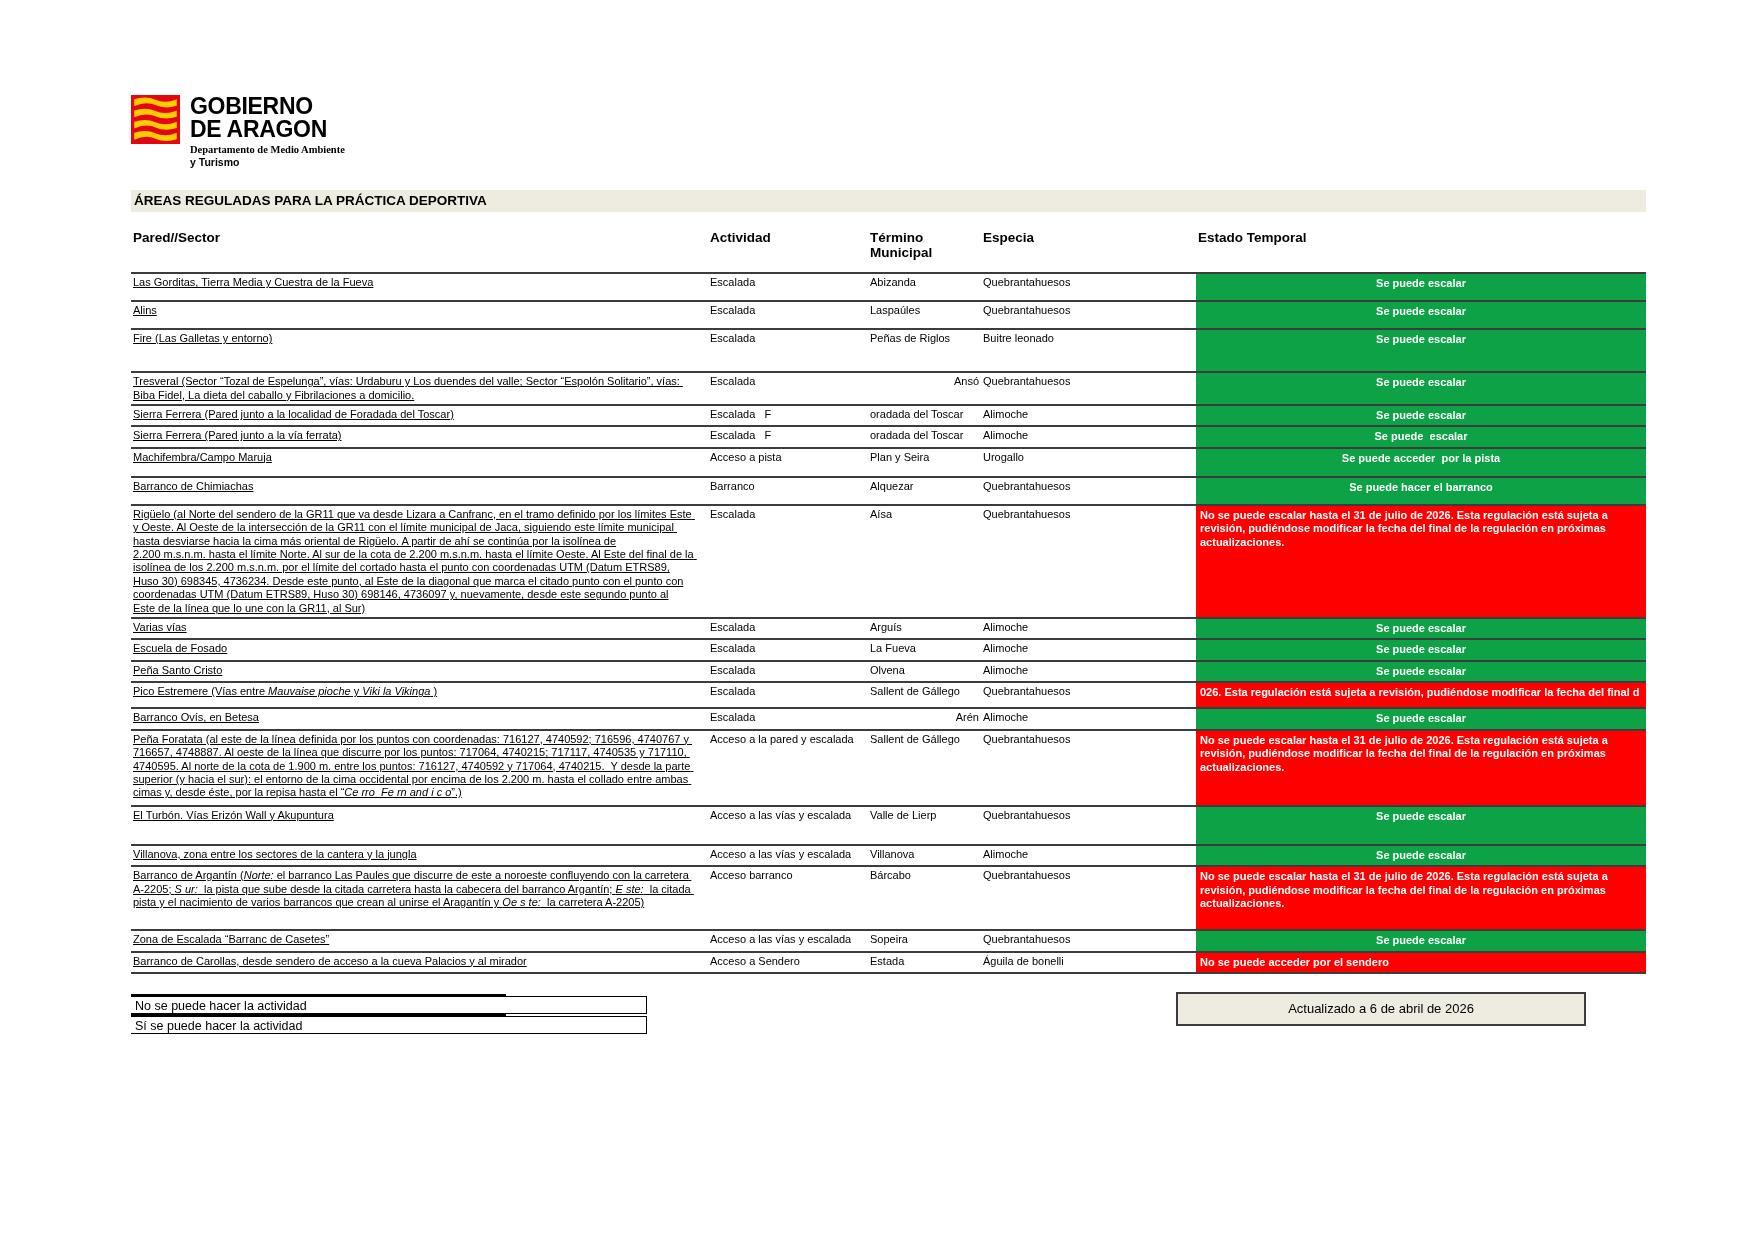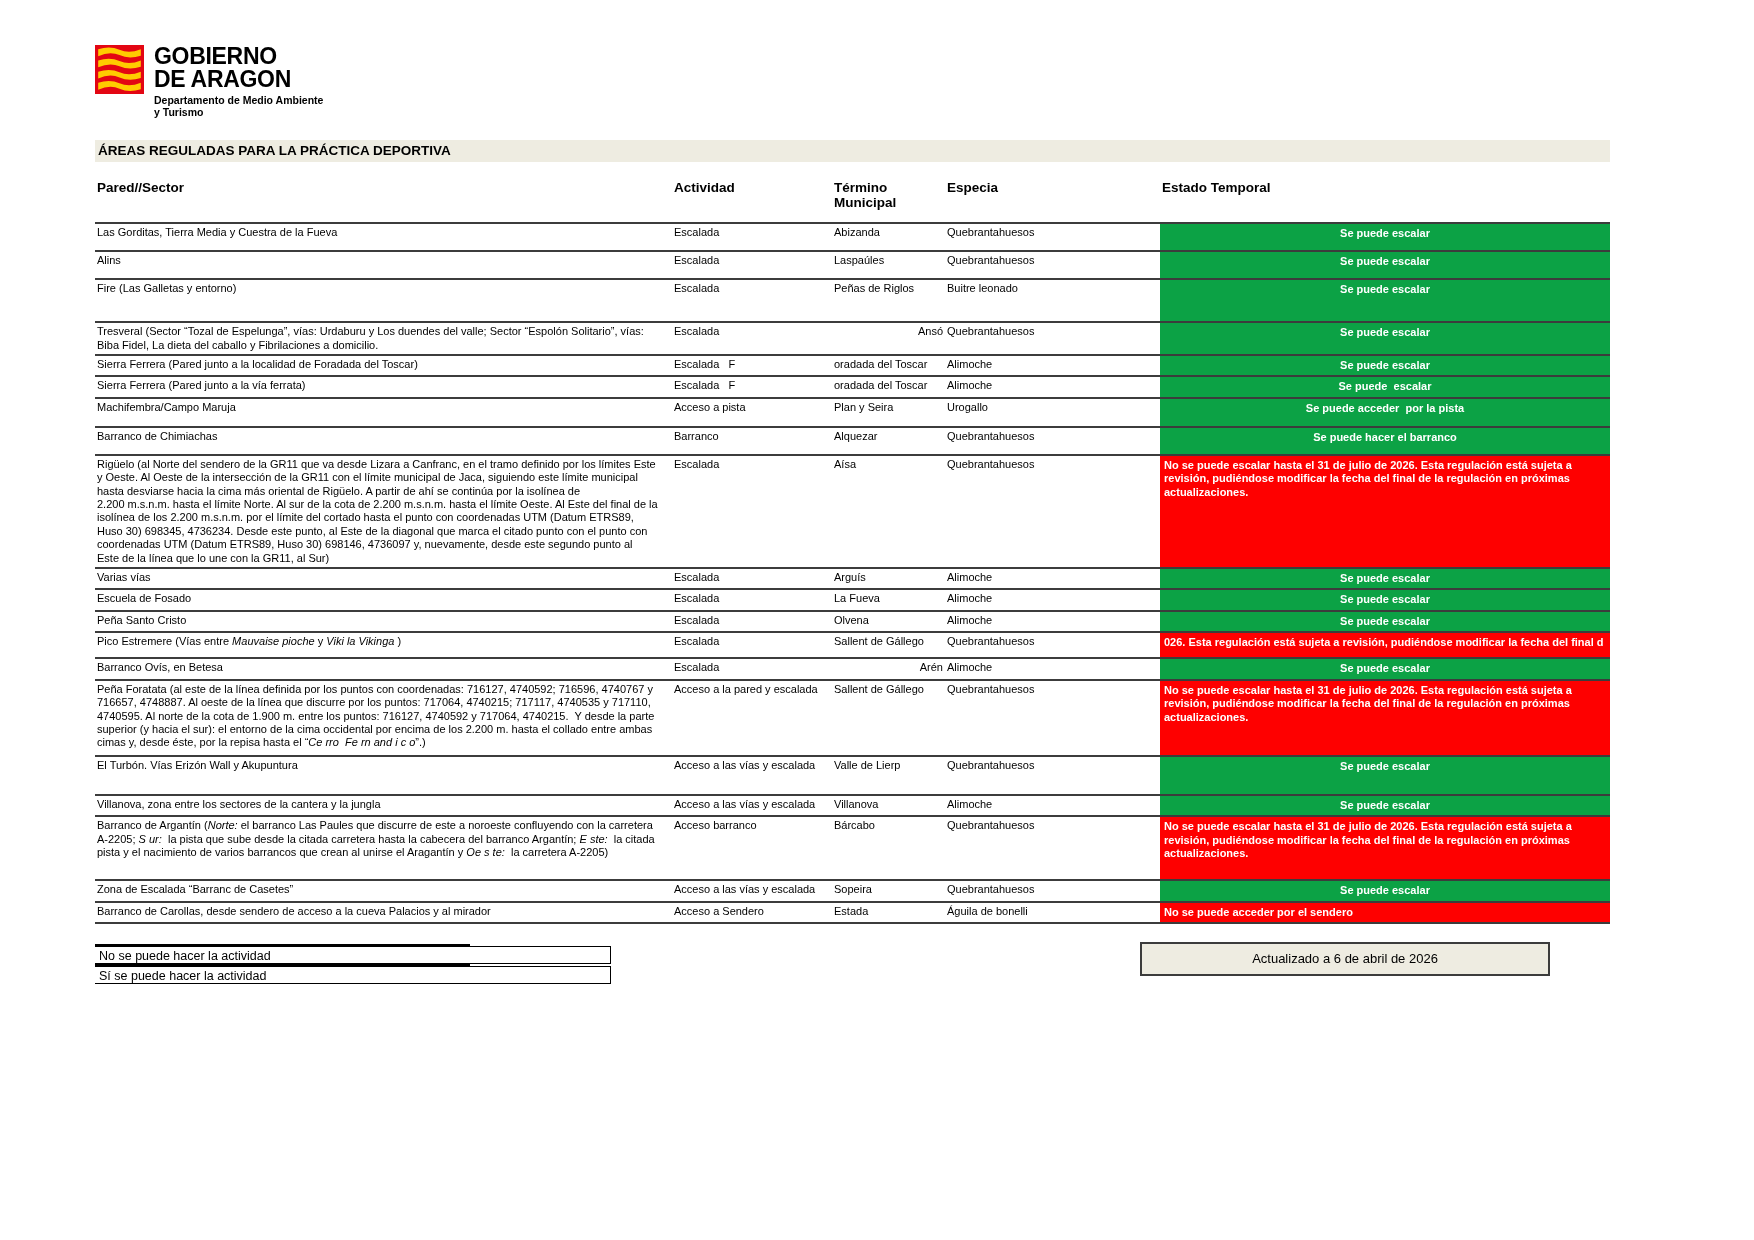--- a/index.html
+++ b/index.html
@@ -1,52 +1,52 @@
 <!DOCTYPE html>
 <html style="--green: #0ca245; --red: #fe0000; --beige: #eeece1; --border: #3c3c3c; --logo_red: #e30613; --logo_yellow: #ffcc00;"><head>
 <meta charset="utf-8">
 <style>
   html,body{margin:0;padding:0;background:#ffffff;}
   body{
     width:1754px;height:1240px;position:relative;
     font-family:"Liberation Sans",sans-serif;color:#000;
     -webkit-font-smoothing:antialiased;
   }
-  .page{position:relative;padding:45px 0 0 95px;box-sizing:border-box;}
+  .page{position:relative;padding:95px 0 0 95px;box-sizing:border-box;margin-left:36px;}
 
   
   .brand{display:flex;gap:10px;align-items:flex-start;}
   .flag{width:49px;height:49px;display:block;}
   .flag-bg{fill:var(--logo_red,#e30613);}
   .flag-wave{fill:var(--logo_yellow,#ffcc00);}
   .brand-col{display:flex;flex-direction:column;}
   .brand-title{font-size:23px;font-weight:bold;line-height:0.98;letter-spacing:-0.3px;}
   .brand-sub{font-size:10.5px;font-weight:bold;line-height:1.15;}
-  .brand-sub.first{margin-top:4px;}
+  .brand-sub.first{margin-top:4px;font-family:Liberation Serif, serif;}
 
   
   .title-bar{
     width:1515px;box-sizing:border-box;margin-top:22px;
     background:var(--beige,#eeece1);
     font-size:13.5px;font-weight:bold;padding:3px 4px 4px 3px;
   }
 
   
   table.reg{border-collapse:collapse;table-layout:fixed;width:1515px;margin-top:12px;}
   th{
     font-size:13.5px;font-weight:bold;text-align:left;vertical-align:top;
     padding:6px 2px 12px 2px;
   }
   tbody tr{border-top:2px solid var(--border,#3c3c3c);}
   tbody tr:last-child{border-bottom:2px solid var(--border,#3c3c3c);}
   td{
     font-size:11px;line-height:1.22;vertical-align:top;
     padding:2px 2px 2px 2px;overflow:hidden;
   }
-  .c-sector{white-space:pre-wrap;padding-right:10px;}
+  .c-sector{white-space:pre-wrap;padding-right:10px;text-decoration:underline;}
   .c-act{white-space:pre-wrap;}
   .c-mun{}
   .c-esp{}
   .it{font-style:italic;}
   .c-est{
     font-weight:bold;color:#fff;text-align:center;
     white-space:pre-wrap;padding:3px 4px;
   }
   .c-est.green{background:var(--green,#0ca245);}
   .c-est.red{background:var(--red,#fe0000);text-align:left;}

